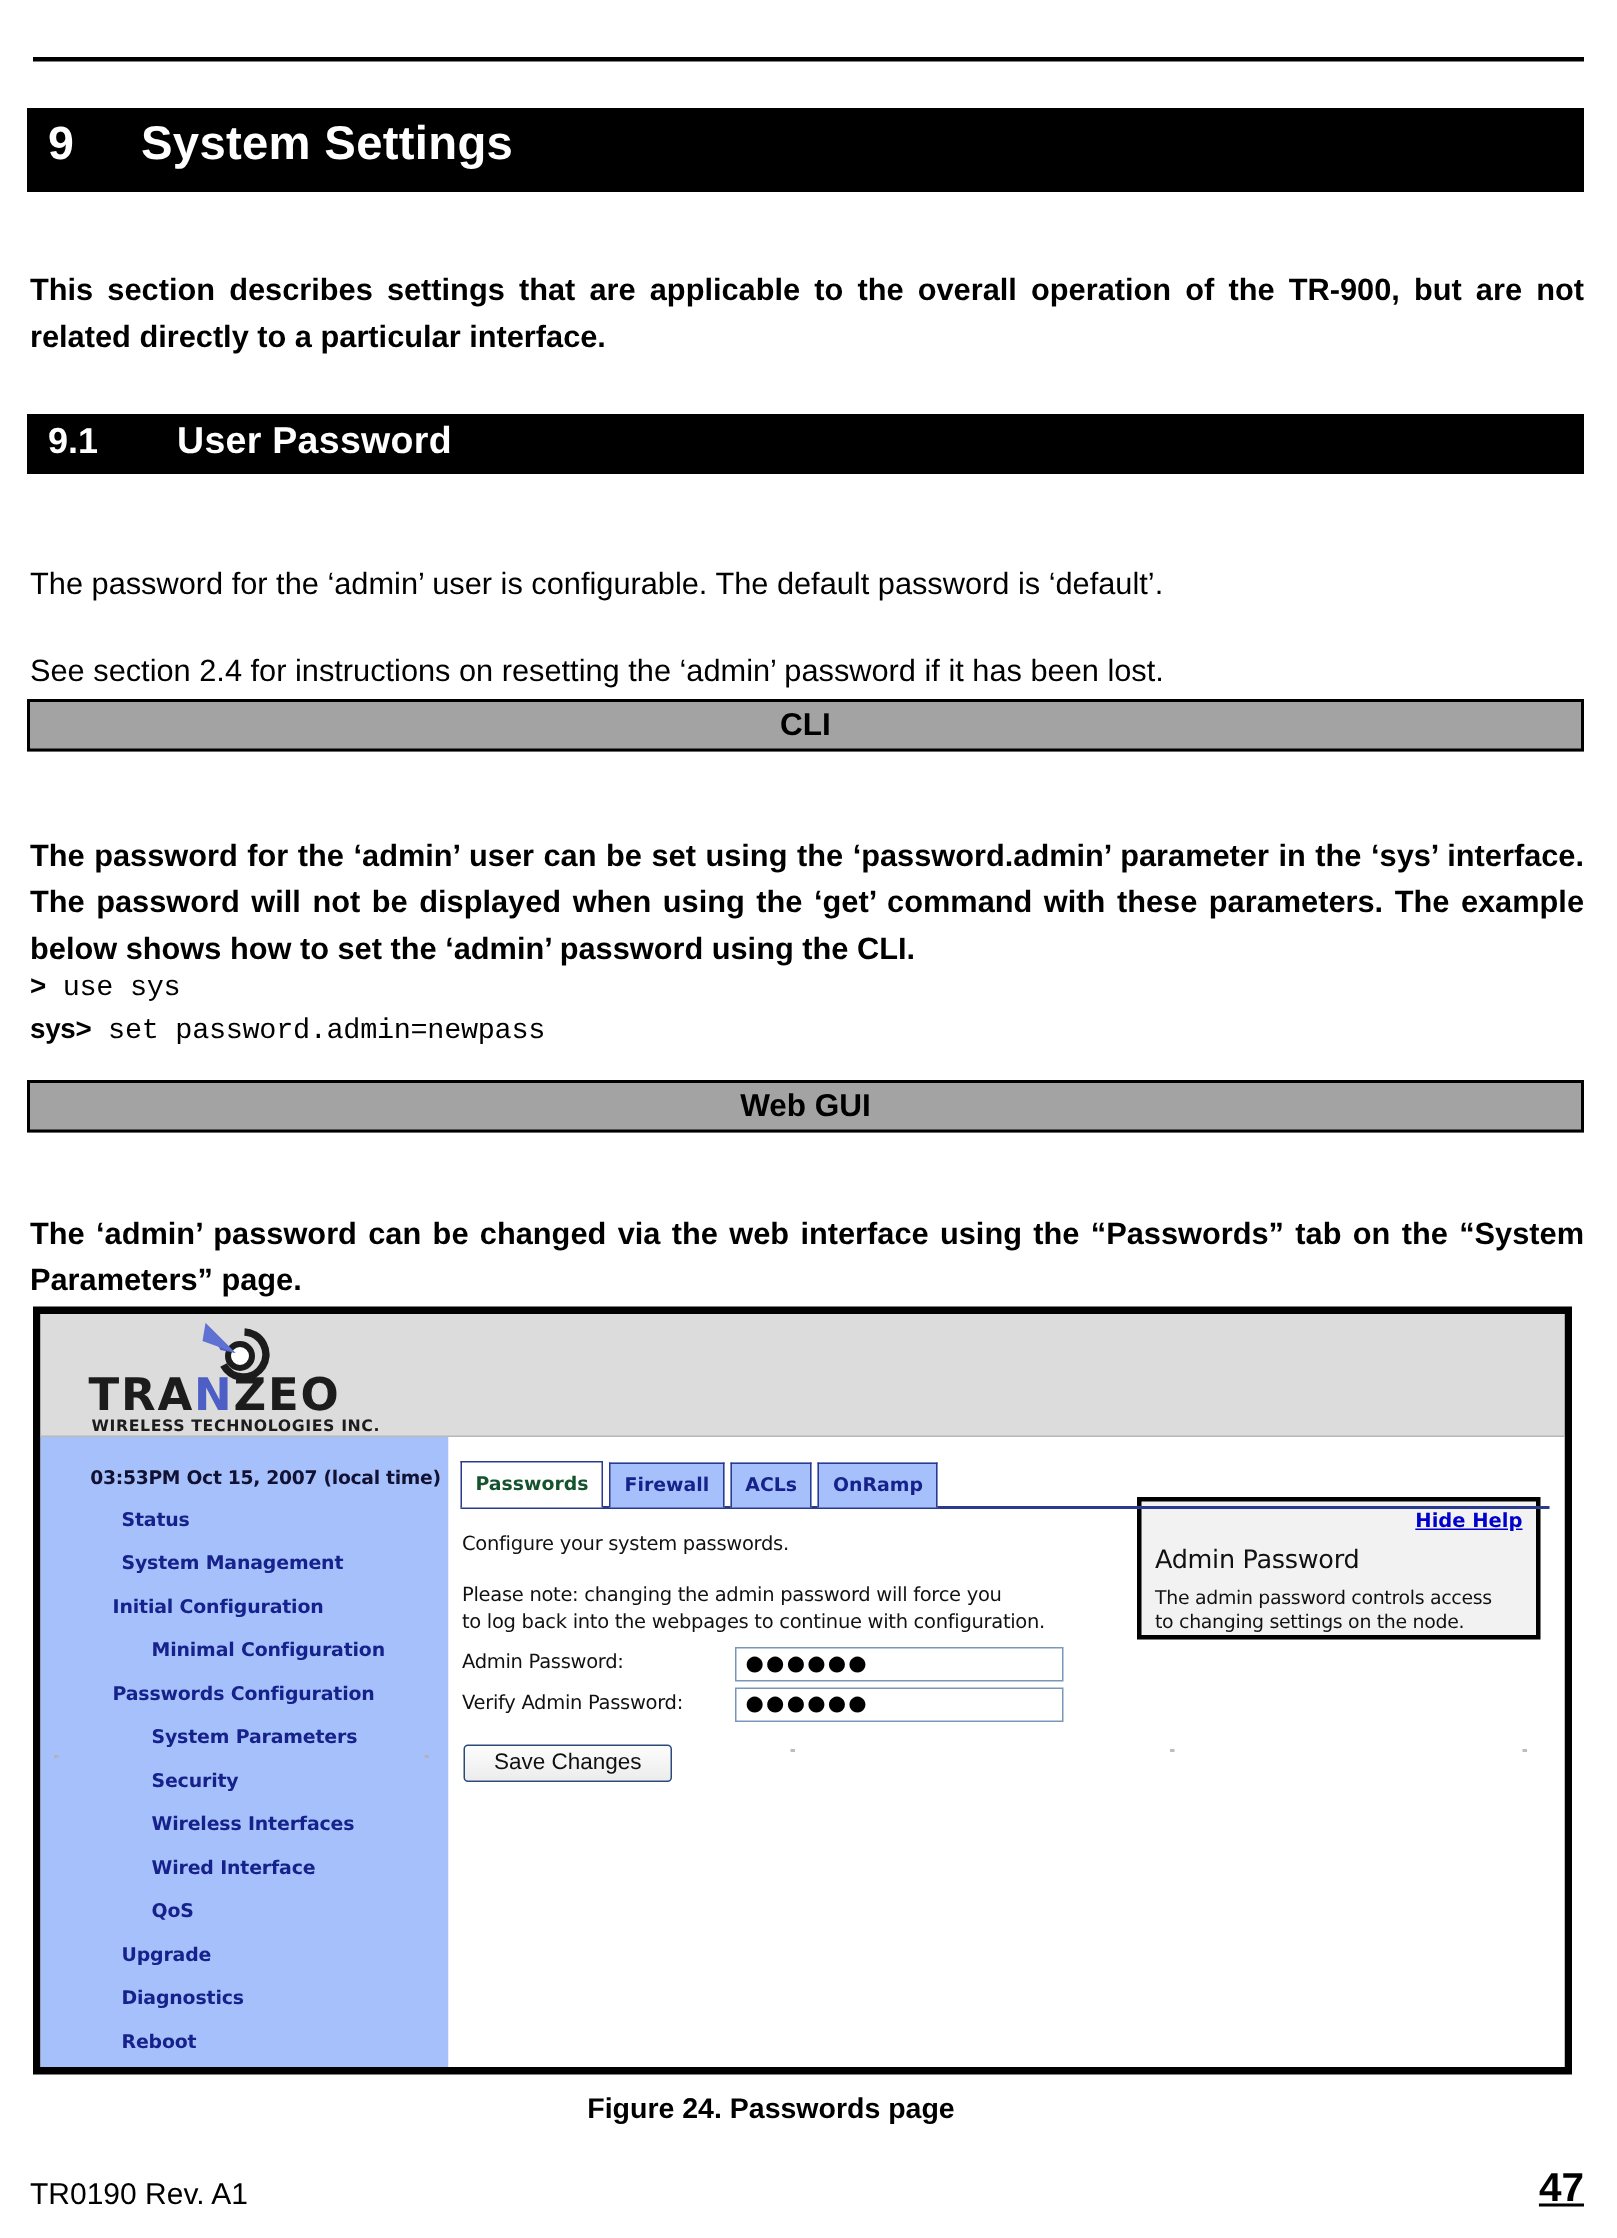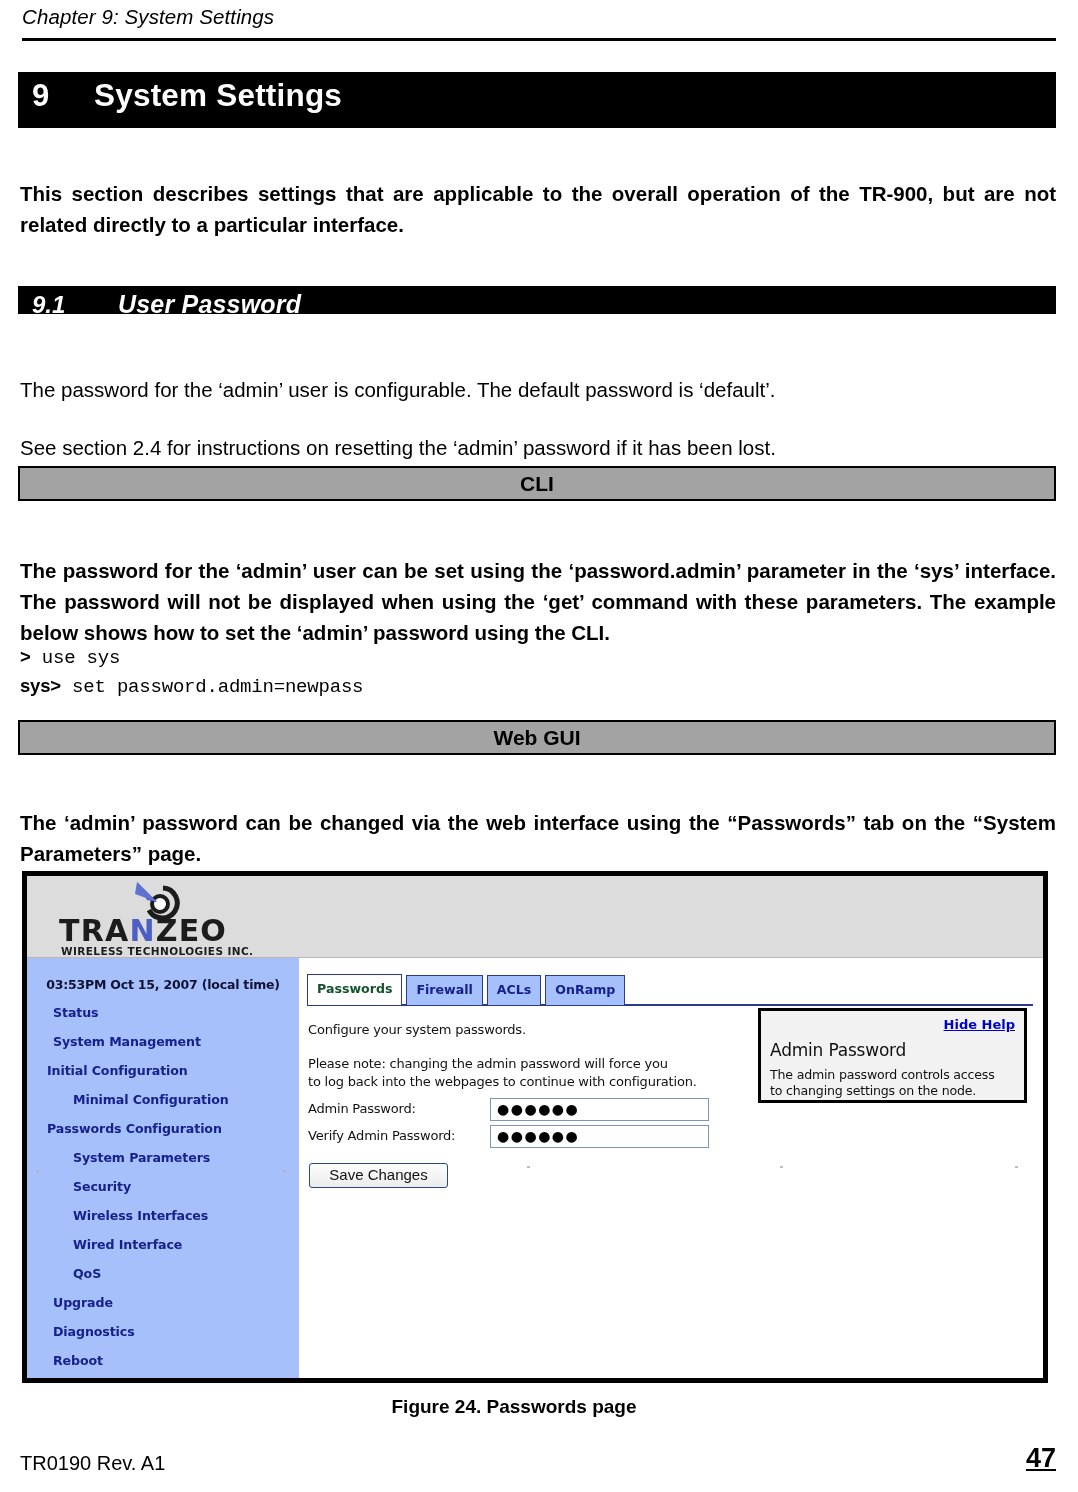--- a/index.html
+++ b/index.html
@@ -66,24 +66,23 @@
   .bar-h1 .ttl {
     position: absolute;
     left: 76px;
     top: 5px;
     font-size: 31.5px;
     font-weight: bold;
     letter-spacing: .2px;
   }
   .bar-h2 {
     left: 18px;
-    top: 286px;
+    top: 276px;
     width: 1038px;
-    height: 28px;
-    font-style: italic;
+    height: 40px;
   }
   .bar-h2 .num {
     position: absolute;
     left: 14px;
     top: 5px;
     font-size: 24px;
     font-weight: bold;
   }
   .bar-h2 .ttl {
     position: absolute;
@@ -204,20 +203,21 @@
     right: 0;
     bottom: 0;
     display: flex;
   }
   .gui-sidebar {
     width: 272px;
     flex: 0 0 272px;
     background: #a5c0fa;
     padding-top: 8px;
     box-sizing: border-box;
+    padding-left: 28px;
   }
   .gui-clock {
     font-family: "DejaVu Sans", sans-serif;
     font-size: 12.5px;
     font-weight: bold;
     color: #111133;
     text-align: center;
     padding: 11px 4px 6px 4px;
     letter-spacing: -0.2px;
   }
@@ -348,21 +348,21 @@
     color: #111;
     text-align: center;
     line-height: 22px;
     box-sizing: border-box;
   }
 
   
   .help-panel {
     position: absolute;
     left: 459px;
-    top: 50px;
+    top: 40px;
     width: 269px;
     height: 95px;
     border: 3px solid #000;
     background: #f2f2f2;
     box-sizing: border-box;
     padding: 6px 9px;
   }
   .help-hide {
     text-align: right;
     font-family: "DejaVu Sans", sans-serif;
@@ -422,21 +422,20 @@
     top: 1443px;
     font-size: 27px;
     font-weight: bold;
     text-decoration: underline;
   }
 </style>
 </head>
 <body>
 
 <div class="doc-header">
-  <div class="doc-header-text">Chapter 9: System Settings</div>
   <div class="doc-header-rule"></div>
 </div>
 
 <div class="bar bar-h1">
   <span class="num">9</span>
   <span class="ttl">System Settings</span>
 </div>
 
 <p class="para justify" id="intro-para">This section describes settings that are applicable to the overall operation of the TR-900, but are not related directly to a particular interface.</p>
 

